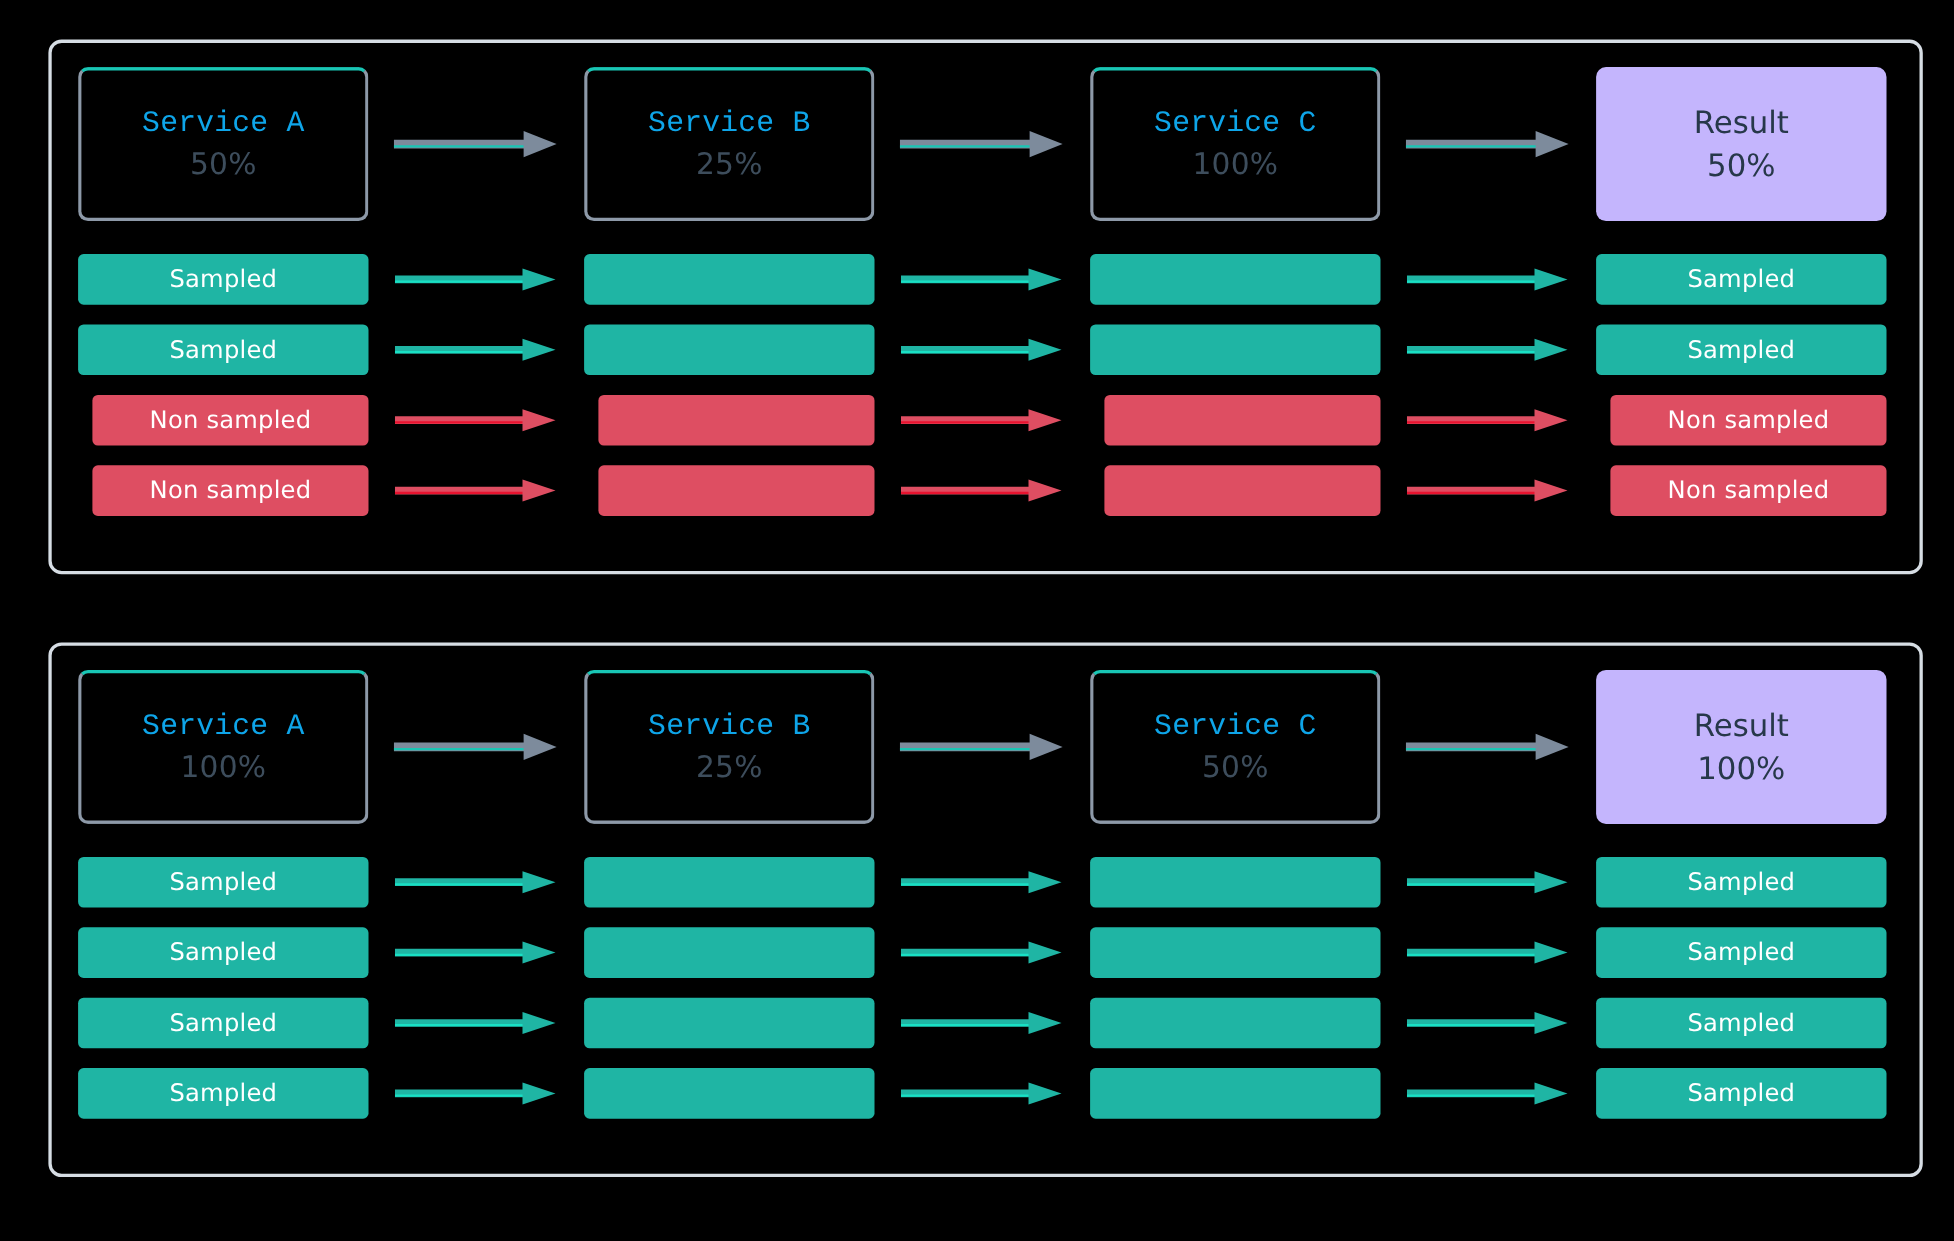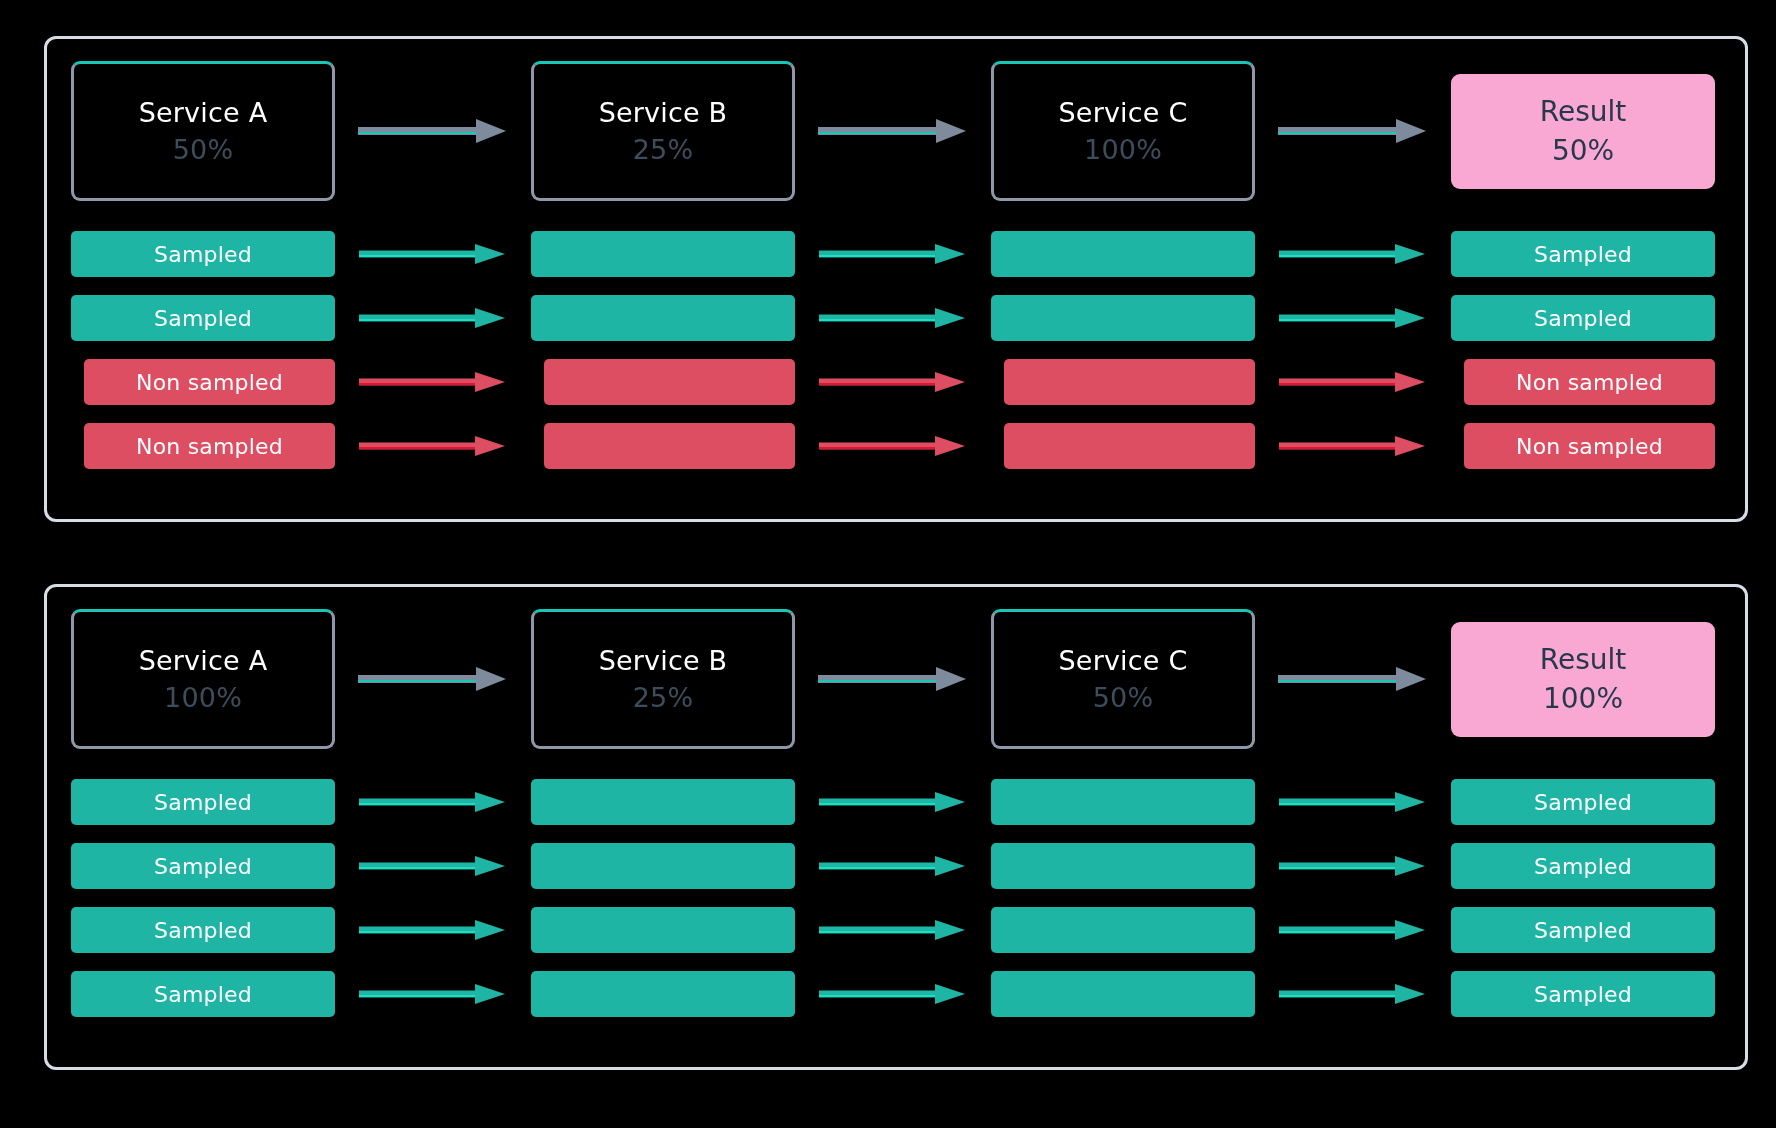--- a/index.html
+++ b/index.html
@@ -56,35 +56,36 @@
     border-top: 3px solid #19c6b5;
     border-radius: 9px;
     background: #000000;
     display: flex;
     flex-direction: column;
     align-items: center;
     justify-content: center;
     gap: 6px;
   }
   .service-title {
-    color: #ffffff;
+    color: #0ea5e9;
     font-size: 27px;
     letter-spacing: 0.2px;
+    font-family: Liberation Mono, monospace;
   }
   .service-pct {
     color: #3d4d5c;
     font-size: 27px;
     letter-spacing: 0.2px;
   }
 
   .result-box {
-    height: 115px;
+    height: 140px;
     box-sizing: border-box;
     border-radius: 9px;
-    background: #f9a8d4;
+    background: #c4b5fd;
     display: flex;
     flex-direction: column;
     align-items: center;
     justify-content: center;
     gap: 6px;
   }
   .result-title {
     color: #27384a;
     font-size: 28px;
   }

